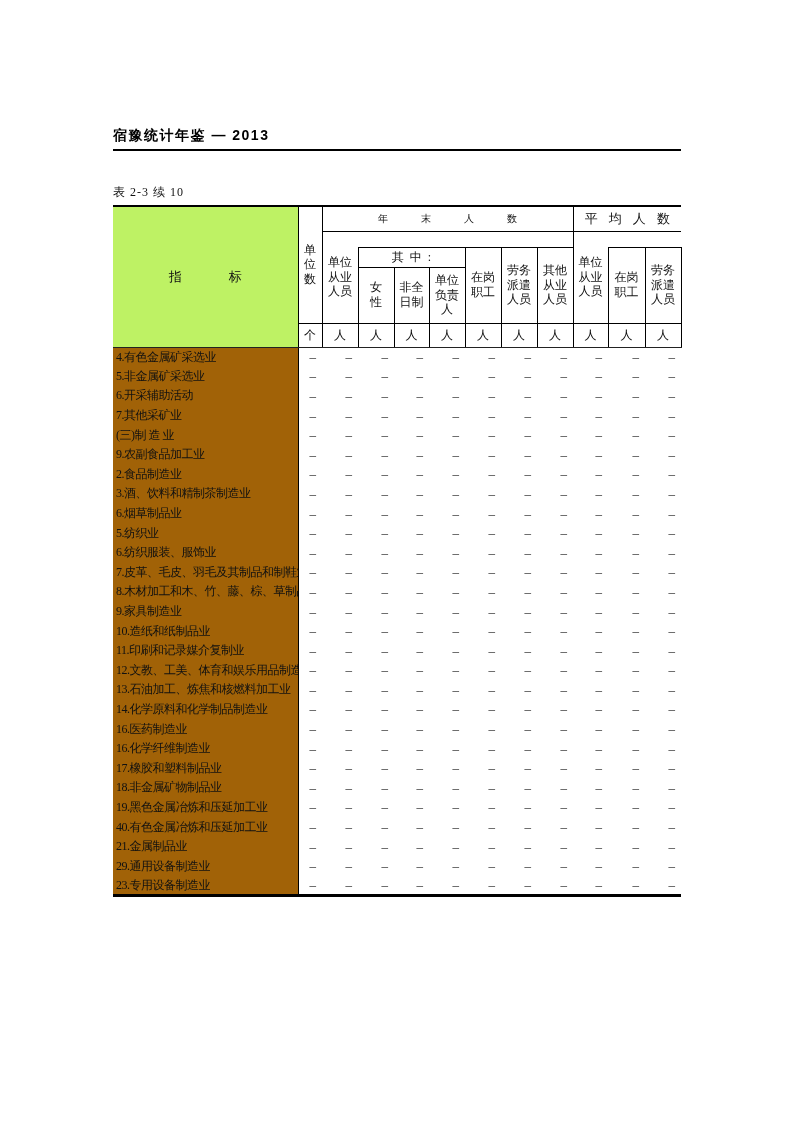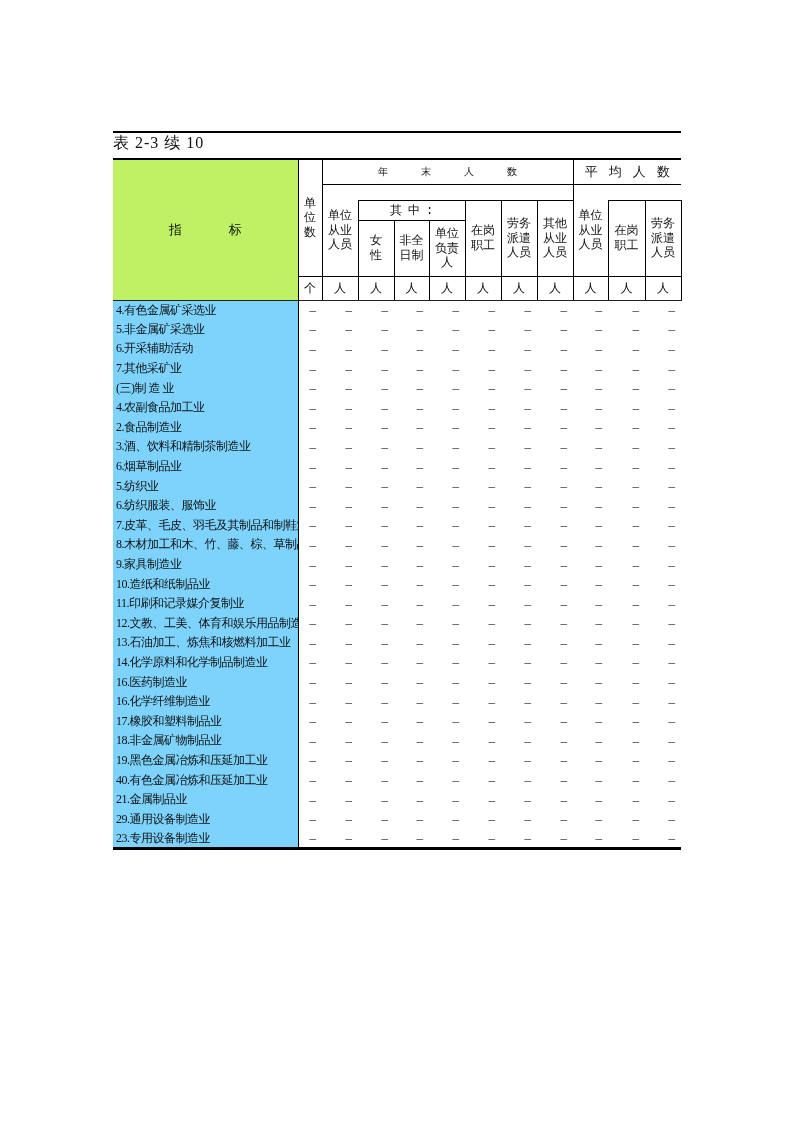--- a/index.html
+++ b/index.html
@@ -19,21 +19,21 @@
     font-family:"Liberation Sans","DejaVu Sans",sans-serif;
     font-weight:bold; font-size:14px; letter-spacing:1.5px; color:#000;
   }
   .header-rule { border:none; border-top:2px solid #000; margin-top:4px; }
 
   .page-title {
     margin-top:42px; margin-left:295px;
     font-size:26px; letter-spacing:3px; white-space:nowrap; color:#000;
   }
 
-  .table-label { margin-top:0; font-size:16px; letter-spacing:1px; }
+  .table-label { margin-top:33px; font-size:12px; letter-spacing:1px; }
 
   table.stat {
     margin-top:4px;
     width:568px; table-layout:fixed;
     border-collapse:collapse;
     border-top:2px solid #000;
     border-bottom:3px solid #000;
     font-size:12px; color:#111;
   }
   table.stat th { font-weight:normal; text-align:center; vertical-align:middle; padding:0; }
@@ -53,50 +53,51 @@
     font-size:13px; letter-spacing:3.6em; text-indent:3.6em;
   }
   .th-danweishu { border-right:1px solid #000; border-bottom:1px solid #000; }
   .th-grp-ye  { border-bottom:1px solid #000; font-size:10px; letter-spacing:3.3em; text-indent:3.3em; }
   .th-grp-avg { border-left:1px solid #000; border-bottom:1px solid #000; font-size:13px; letter-spacing:0.85em; text-indent:0.85em; }
   .th-first-col { border-bottom:1px solid #000; }            
   .th-first-col.gb { border-left:1px solid #000; }           
   .th-spacer { border:none; }
   .th-qizhong {
     border:1px solid #000;
-    letter-spacing:0.5em; text-indent:0.5em;font-family:Liberation Mono, monospace;
+    letter-spacing:0.5em; text-indent:0.5em;
   }
   .th-box { border-left:1px solid #000; border-top:1px solid #000; border-bottom:1px solid #000; }
   .th-box.last { border-right:1px solid #000; }
   .th-sub2 { border-left:1px solid #000; border-bottom:1px solid #000; }
 
   td.unit {
     text-align:center; border-left:1px solid #000;
     border-top:1px solid #000; border-bottom:1.5px solid #222;
   }
   td.unit.last { border-right:1px solid #000; }
 
   
   tbody.t-body td { height:19.6px; }
   td.row-label {
-    background:#7dd3fc;
+    background:#a16207;
     border-right:1px solid #000;
     text-align:left; padding-left:3px;
     font-size:12px; letter-spacing:-0.5px; white-space:nowrap; overflow:hidden;
   }
   td.cell { text-align:right; padding-right:6px; font-size:13px; }
 
   .page-number { margin-top:24px; font-size:15px; }
 </style>
 </head>
 <body>
 
 <div class="page">
   <div class="content">
 
+    <div class="book-header">宿豫统计年鉴 — 2013</div>
     <hr class="header-rule">
 
 
     <div class="table-label">表 2-3 续 10</div>
 
     <table class="stat">
       <colgroup>
         <col style="width:185px">
           <col style="width:24px">
           <col style="width:36px">
@@ -234,21 +235,21 @@
             <td class="cell">–</td>
             <td class="cell">–</td>
             <td class="cell">–</td>
             <td class="cell">–</td>
             <td class="cell">–</td>
             <td class="cell">–</td>
             <td class="cell">–</td>
             <td class="cell">–</td>
           </tr>
           <tr>
-            <td class="row-label">4.农副食品加工业</td>
+            <td class="row-label">9.农副食品加工业</td>
             <td class="cell">–</td>
             <td class="cell">–</td>
             <td class="cell">–</td>
             <td class="cell">–</td>
             <td class="cell">–</td>
             <td class="cell">–</td>
             <td class="cell">–</td>
             <td class="cell">–</td>
             <td class="cell">–</td>
             <td class="cell">–</td>

